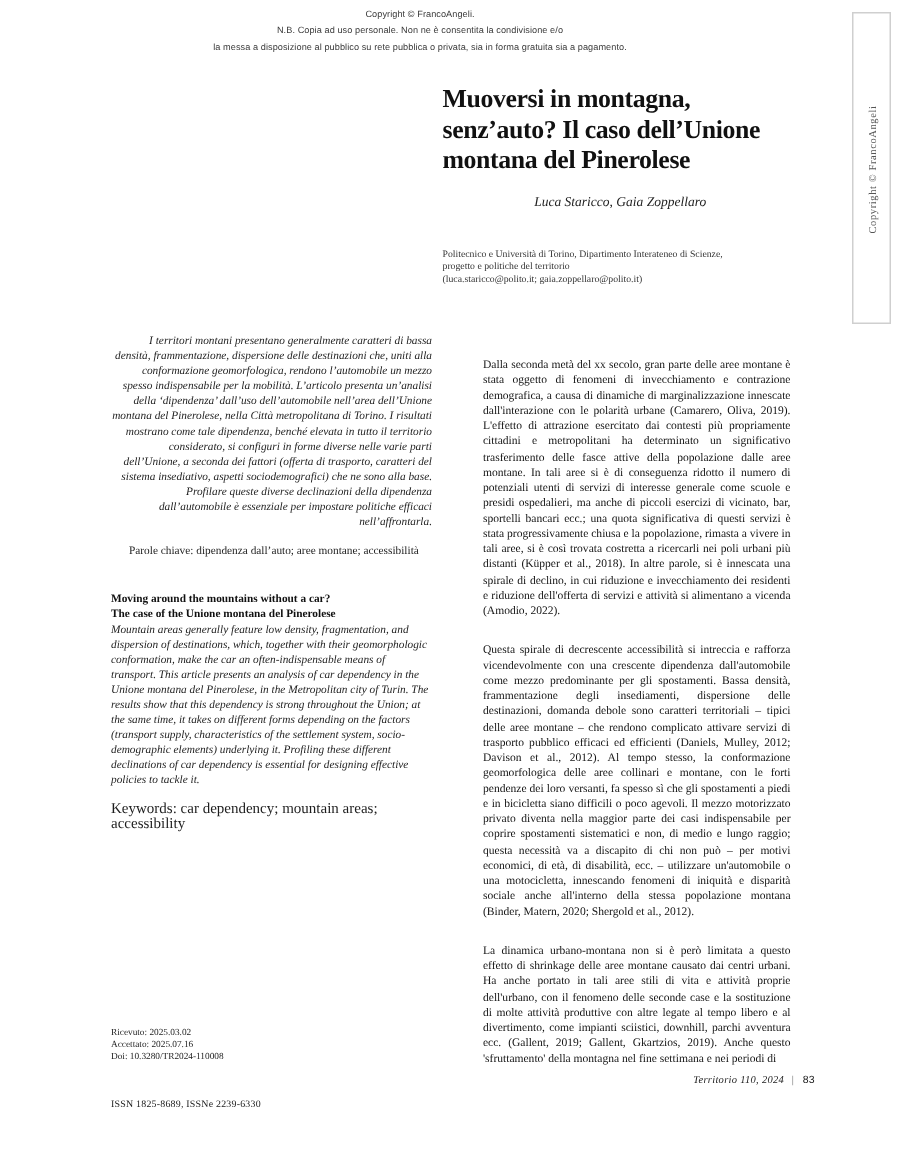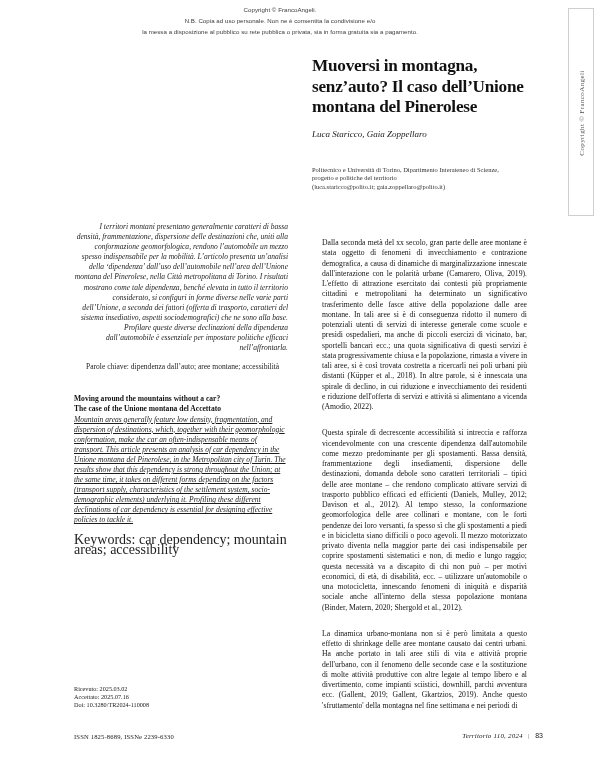--- a/index.html
+++ b/index.html
@@ -70,38 +70,39 @@
   .col-right {
     position: absolute;
     left: 306px;
     top: 222px;
     width: 237px;
   }
 
   
   .title-block {
     position: absolute;
-    left: 312px;
+    left: 295px;
     top: 56px;
     width: 237px;
   }
   .doc-title {
     margin: 0;
     font-family: "Liberation Serif", serif;
     font-weight: bold;
     font-size: 17.2px;
     line-height: 20.6px;
     letter-spacing: -0.25px;
     color: #111;
   }
   .doc-authors {
     margin: 11px 0 0 0;
     font-style: italic;
     font-size: 9px;
     color: #222;
+    text-align: center;
   }
   .doc-affiliation {
     margin: 27px 0 0 0;
     font-size: 6.5px;
     line-height: 8.6px;
     color: #333;
   }
 
   
   .abstract-it {
@@ -124,25 +125,24 @@
     font-size: 7.55px;
     line-height: 10.1px;
     color: #111;
   }
   .abstract-en {
     margin: 0;
     font-style: italic;
     font-size: 7.55px;
     line-height: 10.1px;
     color: #1d1d1d;
-    text-decoration: underline;
   }
   .keywords-en {
     margin: 9px 0 0 0;
-    font-size: 14px;
+    font-size: 10px;
     line-height: 10.1px;
     color: #1d1d1d;
   }
 
   
   .dates-block {
     position: absolute;
     left: 74px;
     top: 685px;
     width: 214px;
@@ -169,21 +169,21 @@
     color: #141414;
     hyphens: auto;
     -webkit-hyphens: auto;
   }
   .body-par + .body-par { text-indent: 0; }
 
   
   .running-footer {
     position: absolute;
     left: 306px;
-    top: 732px;
+    top: 716px;
     width: 237px;
     display: flex;
     justify-content: flex-end;
     align-items: baseline;
     font-size: 7px;
     color: #222;
   }
   .running-footer .rf-src {
     font-style: italic;
     letter-spacing: 0.2px;
@@ -219,21 +219,21 @@
     <span>(luca.staricco@polito.it; gaia.zoppellaro@polito.it)</span>
   </p>
 </div>
 
 <div class="col-left">
   <p class="abstract-it">I territori montani presentano generalmente caratteri di bassa densità, frammentazione, dispersione delle destinazioni che, uniti alla conformazione geomorfologica, rendono l’automobile un mezzo spesso indispensabile per la mobilità. L’articolo presenta un’analisi della ‘dipendenza’ dall’uso dell’automobile nell’area dell’Unione montana del Pinerolese, nella Città metropolitana di Torino. I risultati mostrano come tale dipendenza, benché elevata in tutto il territorio considerato, si configuri in forme diverse nelle varie parti dell’Unione, a seconda dei fattori (offerta di trasporto, caratteri del sistema insediativo, aspetti sociodemografici) che ne sono alla base. Profilare queste diverse declinazioni della dipendenza dall’automobile è essenziale per impostare politiche efficaci nell’affrontarla.</p>
   <p class="keywords-it">Parole chiave: dipendenza dall’auto; aree montane; accessibilità</p>
 
   <p class="en-heading">
     <span>Moving around the mountains without a car?</span><br>
-    <span>The case of the Unione montana del Accettato</span>
+    <span>The case of the Unione montana del Pinerolese</span>
   </p>
   <p class="abstract-en">Mountain areas generally feature low density, fragmentation, and dispersion of destinations, which, together with their geomorphologic conformation, make the car an often-indispensable means of transport. This article presents an analysis of car dependency in the Unione montana del Pinerolese, in the Metropolitan city of Turin. The results show that this dependency is strong throughout the Union; at the same time, it takes on different forms depending on the factors (transport supply, characteristics of the settlement system, socio-demographic elements) underlying it. Profiling these different declinations of car dependency is essential for designing effective policies to tackle it.</p>
   <p class="keywords-en">Keywords: car dependency; mountain areas; accessibility</p>
 </div>
 
 <div class="dates-block">
   <div>Ricevuto: 2025.03.02</div>
   <div>Accettato: 2025.07.16</div>
   <div>Doi: 10.3280/TR2024-110008</div>
 </div>

